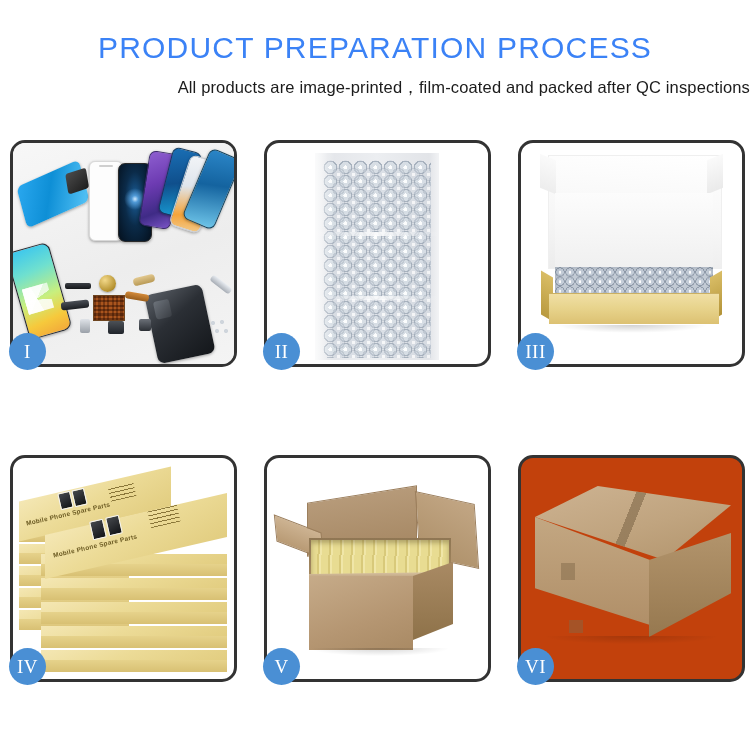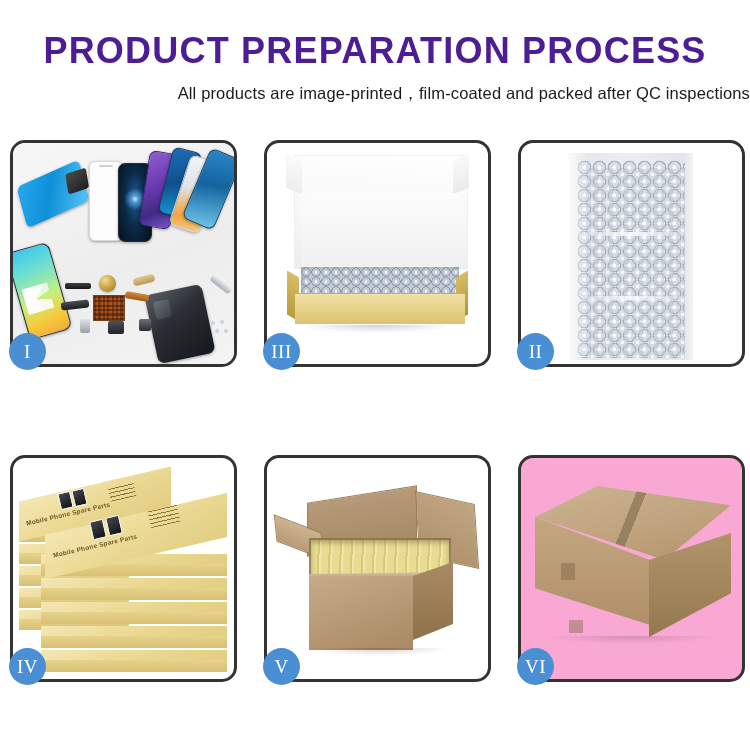--- a/index.html
+++ b/index.html
@@ -12,24 +12,24 @@
     overflow: hidden;
     font-family: "Liberation Sans", sans-serif;
     color: #1a1a1a;
     position: relative;
   }
   .page { position: relative; width: 750px; height: 750px; }
 
   
   .header { text-align: center; padding-top: 32px; }
   .title {
-    font-size: 36px;
-    font-weight: 700;
+    font-size: 30px;
+    font-weight: 400;
     letter-spacing: 1.2px;
-    color: #4c1d95;
+    color: #3b82f6;
     line-height: 1.05;
     white-space: nowrap;
   }
   .subtitle {
     font-size: 16.5px;
     font-weight: 400;
     color: #1b1b1b;
     margin-top: 13px;
     letter-spacing: 0.15px;
     white-space: nowrap;
@@ -397,21 +397,21 @@
     position:absolute; left: 42px; top: 114px; width: 144px; height: 7px;
     background: linear-gradient(#d8c3a2,#b99c78);
     clip-path: polygon(0 2px, 100% 0, 100% 5px, 0 7px);
   }
   .p5 .shadow {
     position:absolute; left: 44px; right: 40px; top: 190px; height: 8px;
     background: radial-gradient(ellipse at 50% 0, rgba(0,0,0,.17), rgba(0,0,0,0) 72%);
   }
 
   
-  .p6 { background:#f9a8d4; }
+  .p6 { background:#c2410c; }
   .p6 .top {
     position:absolute; left: 14px; top: 28px; width: 196px; height: 74px;
     background: linear-gradient(165deg,#cdb392 0%,#c0a47f 55%,#b2946c 100%);
     clip-path: polygon(32% 0, 100% 26%, 66% 100%, 0 42%);
   }
   .p6 .tape {
     position:absolute; left: 14px; top: 28px; width: 196px; height: 74px;
     clip-path: polygon(32% 0, 100% 26%, 66% 100%, 0 42%);
     background: linear-gradient(112deg, rgba(0,0,0,0) 46%, rgba(140,116,84,.75) 46%, rgba(140,116,84,.75) 50.5%, rgba(0,0,0,0) 50.5%);
   }
@@ -474,48 +474,48 @@
         <div class="part flex3"></div>
         <div class="part cam"></div>
         <div class="part spk"></div>
         <div class="part chip"></div>
         <div class="part tool"></div>
         <div class="part screws"></div>
       </div>
       <div class="badge">I</div>
     </div>
 
+    <div class="panel p2">
+      <div class="panel-clip">
+        <div class="wrapbag">
+          <div class="bubbles"></div>
+          <div class="bubbles2"></div>
+          <div class="seam-t"></div>
+          <div class="seam-b"></div>
+          <div class="glare"></div>
+        </div>
+      </div>
+      <div class="badge">II</div>
+    </div>
+
     <div class="panel p3">
       <div class="panel-clip">
         <div class="lidback"></div>
         <div class="lidleft"></div>
         <div class="lidright"></div>
         <div class="foam"></div>
         <div class="bubbleitem"></div>
         <div class="boxleft"></div>
         <div class="boxright"></div>
         <div class="boxfront"></div>
         <div class="shadow"></div>
       </div>
       <div class="badge">III</div>
     </div>
 
-    <div class="panel p2">
-      <div class="panel-clip">
-        <div class="wrapbag">
-          <div class="bubbles"></div>
-          <div class="bubbles2"></div>
-          <div class="seam-t"></div>
-          <div class="seam-b"></div>
-          <div class="glare"></div>
-        </div>
-      </div>
-      <div class="badge">II</div>
-    </div>
-
     <div class="panel p4">
       <div class="panel-clip">
 
         <div class="stackbox" style="left:6px; top:64px; width:110px; height:20px;">
           <div class="sb-top"></div>
           <div class="sb-front"></div>
         </div>
         <div class="stackbox" style="left:6px; top:86px; width:110px; height:20px;">
           <div class="sb-top"></div>
           <div class="sb-front"></div>

